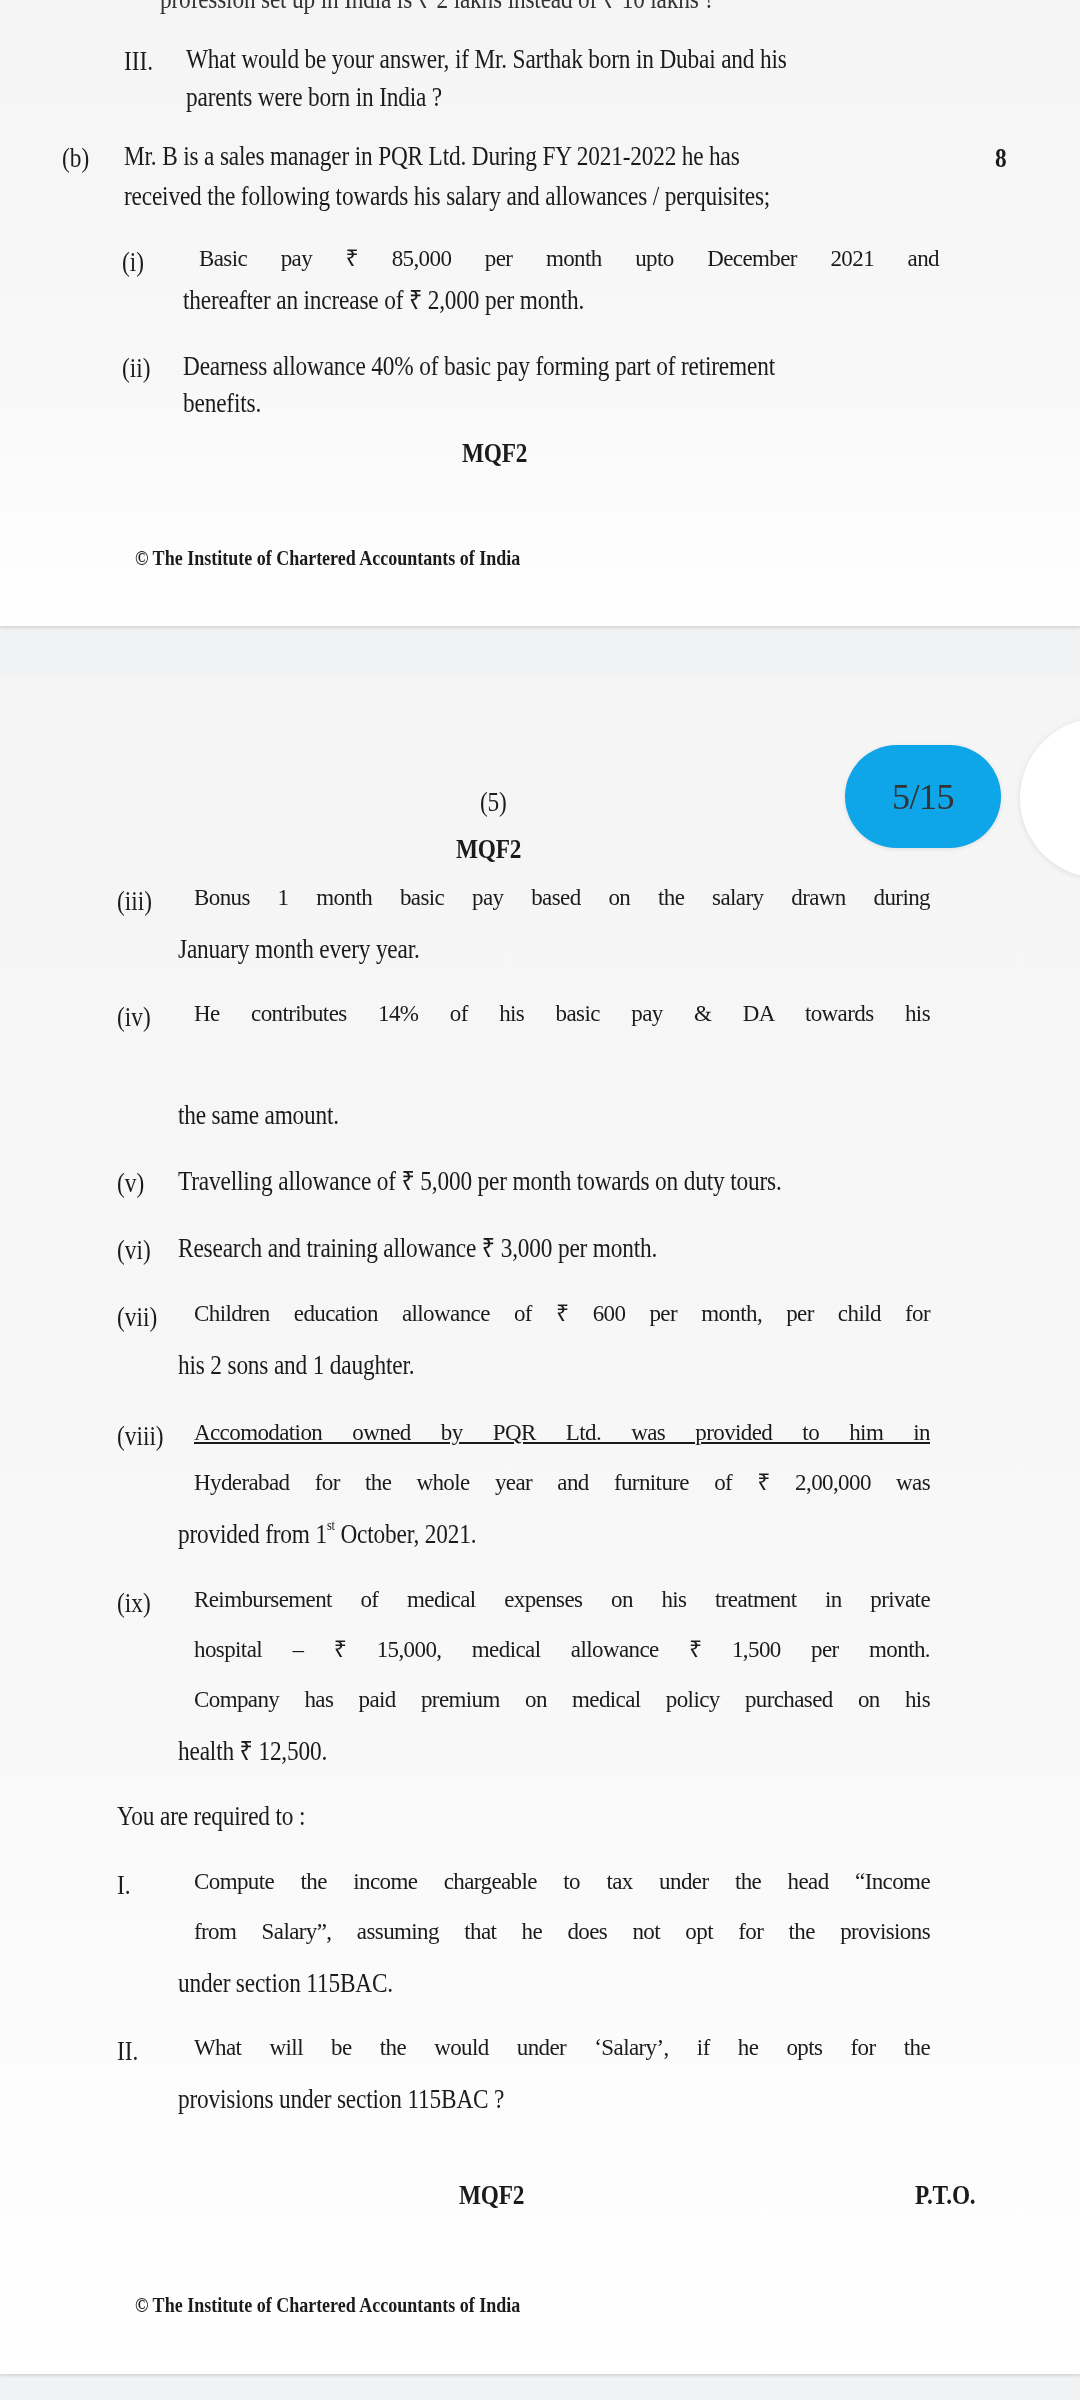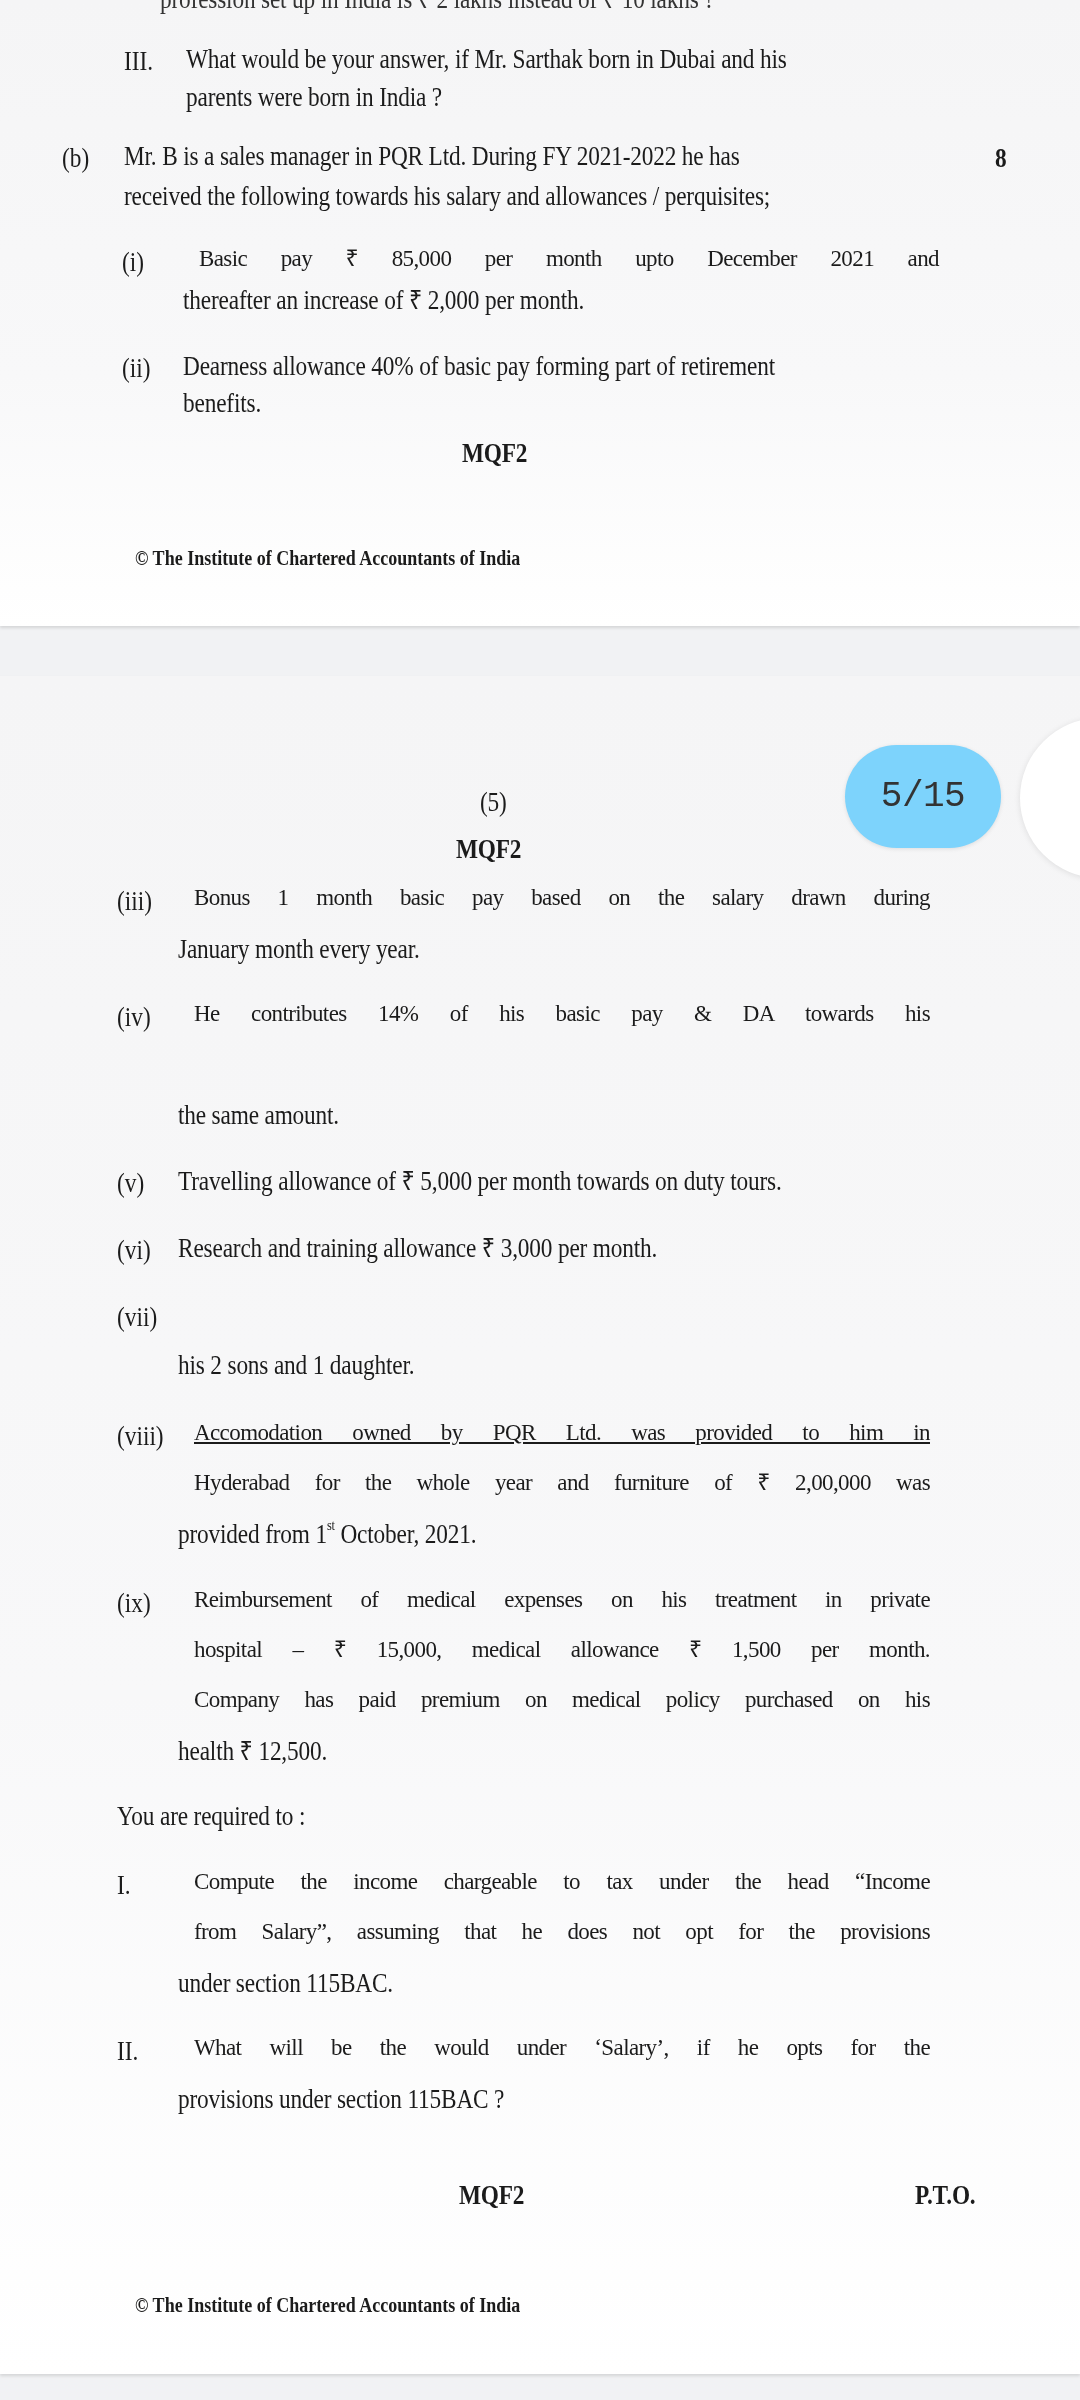--- a/index.html
+++ b/index.html
@@ -64,26 +64,26 @@
       white-space: nowrap;
     }
 
     .page-indicator {
       position: absolute;
       left: 845px;
       top: 745px;
       width: 156px;
       height: 103px;
       border-radius: 52px;
-      background: #7dd3fc;
+      background: #0ea5e9;
       box-shadow: 0 1px 4px rgba(0,0,0,0.10);
       display: flex;
       align-items: center;
       justify-content: center;
-      font-family: Liberation Mono, monospace;
+      font-family: Liberation Serif, serif;
       font-size: 36px;
       color: #333;
       letter-spacing: -0.5px;
     }
     .scroll-handle {
       position: absolute;
       left: 1020px;
       top: 718px;
       width: 160px;
       height: 160px;
@@ -134,20 +134,21 @@
     <div class="just" style="left:178px; top:326px; width:736px;">He contributes 14% of his basic pay &amp; DA towards his</div>
     <div class="t" style="left:178px; top:426px;">the same amount.</div>
 
     <div class="label" style="left:117px; top:492px;">(v)</div>
     <div class="t" style="left:178px; top:492px;">Travelling allowance of ₹ 5,000 per month towards on duty tours.</div>
 
     <div class="label" style="left:117px; top:559px;">(vi)</div>
     <div class="t" style="left:178px; top:559px;">Research and training allowance ₹ 3,000 per month.</div>
 
     <div class="label" style="left:117px; top:626px;">(vii)</div>
+    <div class="just" style="left:178px; top:626px; width:736px;">Children education allowance of ₹ 600 per month, per child for</div>
     <div class="t" style="left:178px; top:676px;">his 2 sons and 1 daughter.</div>
 
     <div class="label" style="left:117px; top:745px;">(viii)</div>
     <div class="just" style="left:178px; top:745px; width:736px;text-decoration:underline;">Accomodation owned by PQR Ltd. was provided to him in</div>
     <div class="just" style="left:178px; top:795px; width:736px;">Hyderabad for the whole year and furniture of ₹ 2,00,000 was</div>
     <div class="t" style="left:178px; top:845px;"><span>provided from 1</span><sup class="st">st</sup><span> October, 2021.</span></div>
 
     <div class="label" style="left:117px; top:912px;">(ix)</div>
     <div class="just" style="left:178px; top:912px; width:736px;">Reimbursement of medical expenses on his treatment in private</div>
     <div class="just" style="left:178px; top:962px; width:736px;">hospital – ₹ 15,000, medical allowance ₹ 1,500 per month.</div>

